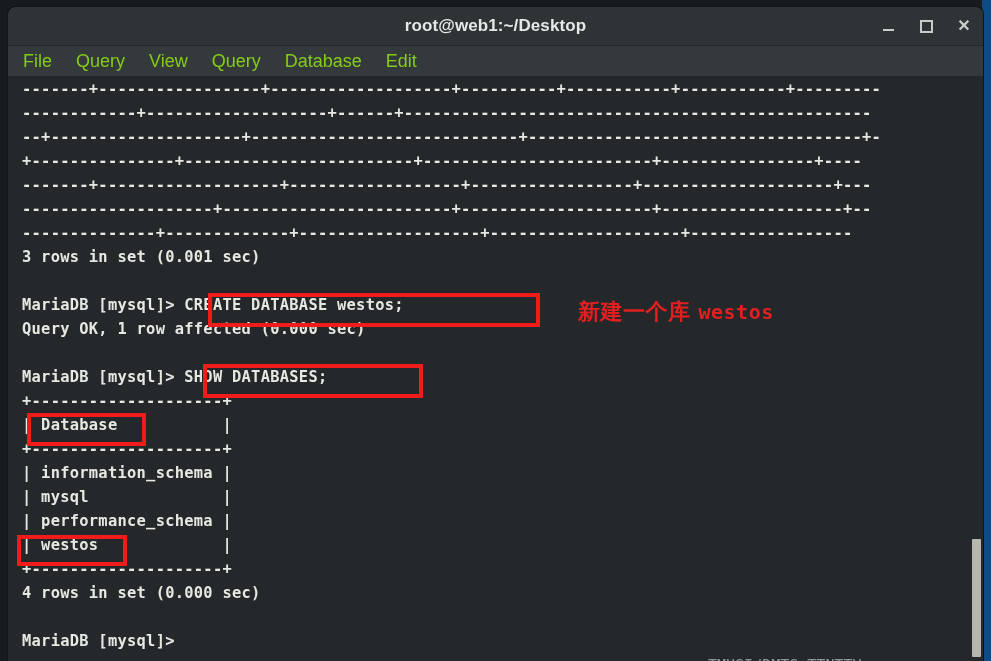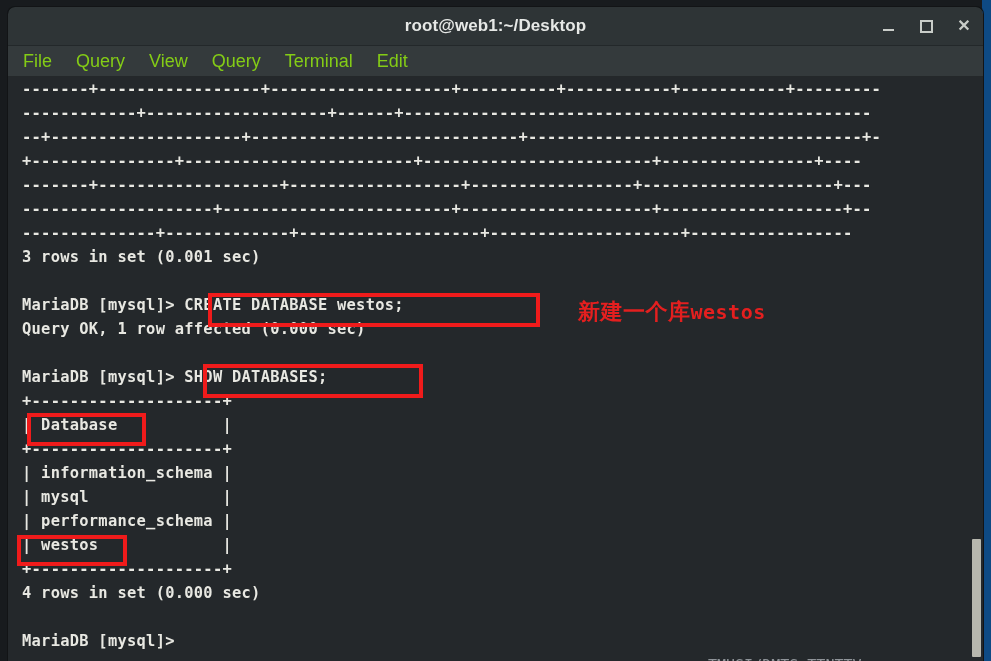--- a/index.html
+++ b/index.html
@@ -173,20 +173,21 @@
     color: #e41f1f;
     font-size: 22px;
     font-weight: bold;
     font-family: "DejaVu Sans", sans-serif;
     white-space: pre;
     letter-spacing: 0.5px;
   }
   #anno-chinese .mono-part {
     font-family: "DejaVu Sans Mono", monospace;
     font-size: 20px;
+    margin-left: 8px;
   }
   
   #cutoff-row {
     position: absolute;
     left: 700px;
     bottom: 0;
     width: 260px;
     height: 6px;
     overflow: hidden;
     color: #8f9499;
@@ -219,21 +220,21 @@
           <span class="close-glyph">✕</span>
         </div>
       </div>
     </div>
 
     <div id="menubar">
       <div class="mi">File</div>
       <div class="mi">Query</div>
       <div class="mi">View</div>
       <div class="mi">Query</div>
-      <div class="mi">Terminal</div>
+      <div class="mi">Database</div>
       <div class="mi">Edit</div>
     </div>
 
     <div id="termwrap">
       <div id="term"><div class="row">-------+-----------------+-------------------+----------+-----------+-----------+---------</div><div class="row">------------+-------------------+------+-------------------------------------------------</div><div class="row">--+--------------------+----------------------------+-----------------------------------+-</div><div class="row">+---------------+------------------------+------------------------+----------------+----</div><div class="row">-------+-------------------+------------------+-----------------+--------------------+---</div><div class="row">--------------------+------------------------+--------------------+-------------------+--</div><div class="row">--------------+-------------+-------------------+--------------------+-----------------</div><div class="row">3 rows in set (0.001 sec)</div><div class="row"></div><div class="row">MariaDB [mysql]&gt; CREATE DATABASE westos;</div><div class="row">Query OK, 1 row affected (0.000 sec)</div><div class="row"></div><div class="row">MariaDB [mysql]&gt; SHOW DATABASES;</div><div class="row">+--------------------+</div><div class="row">| Database           |</div><div class="row">+--------------------+</div><div class="row">| information_schema |</div><div class="row">| mysql              |</div><div class="row">| performance_schema |</div><div class="row">| westos             |</div><div class="row">+--------------------+</div><div class="row">4 rows in set (0.000 sec)</div><div class="row"></div><div class="row">MariaDB [mysql]&gt;</div></div>
 
       <div id="scrollbar">
         <div id="scrollthumb"></div>
       </div>
 

